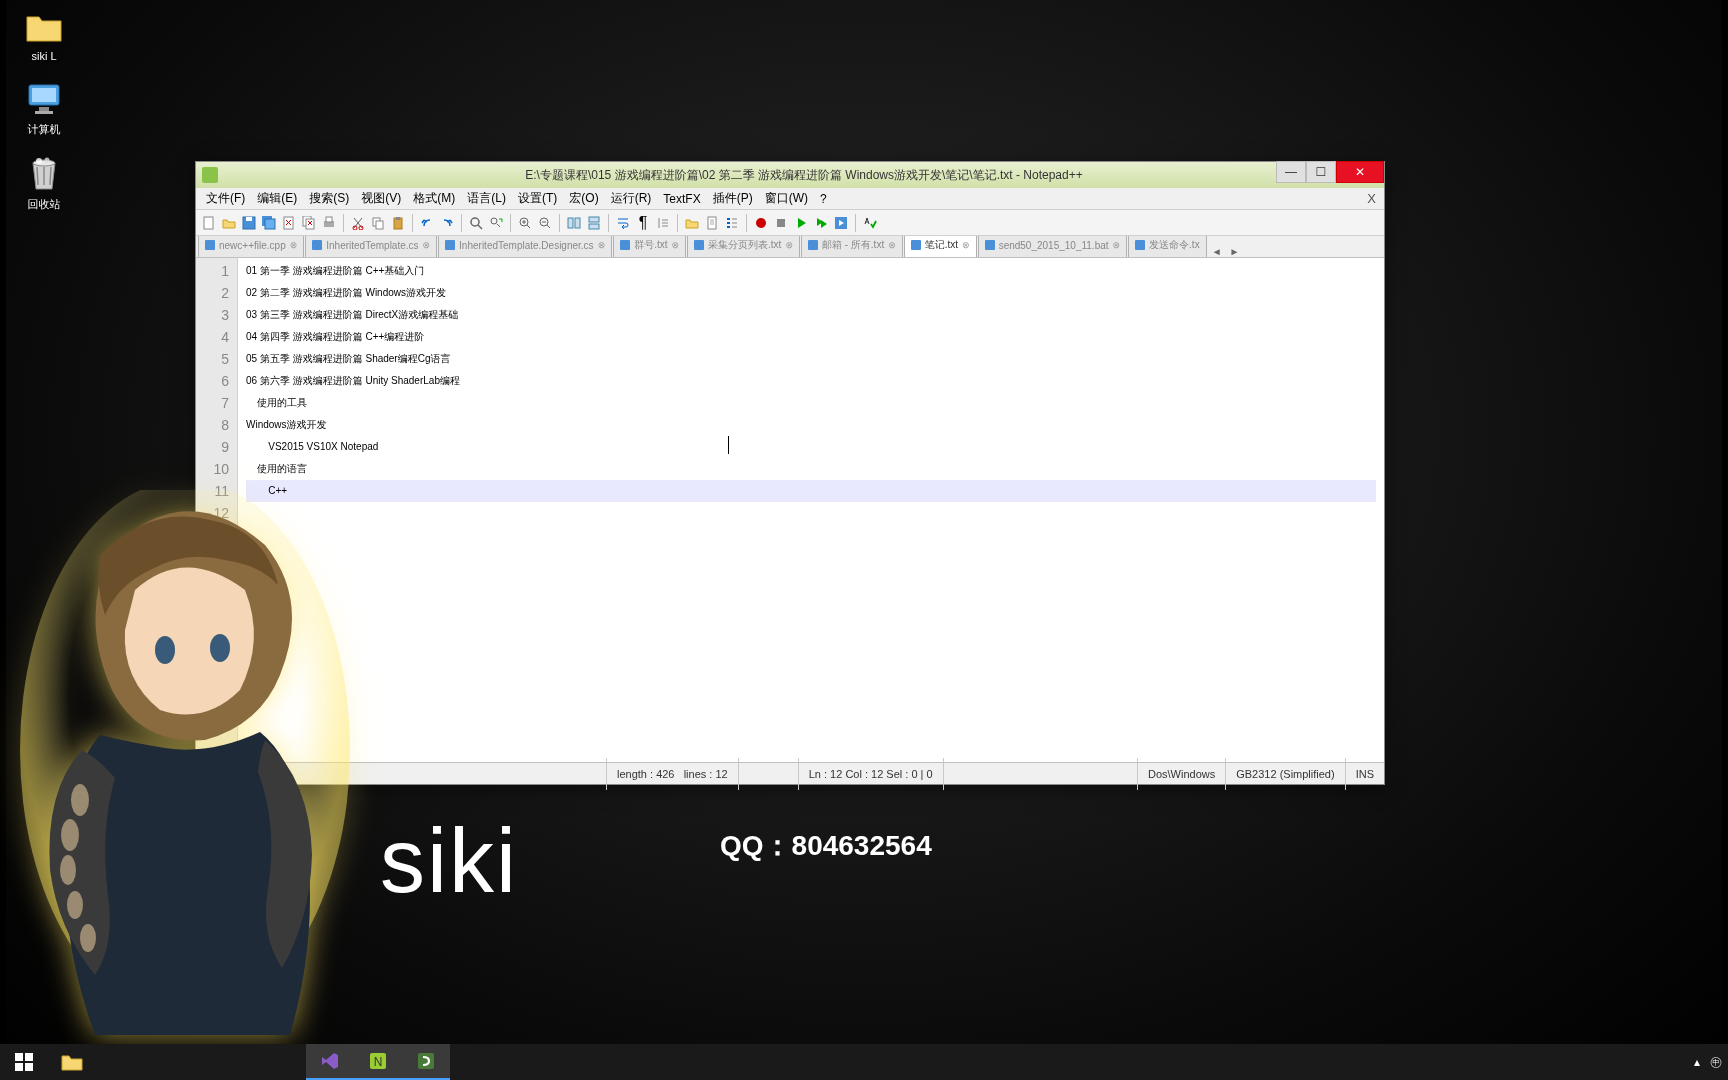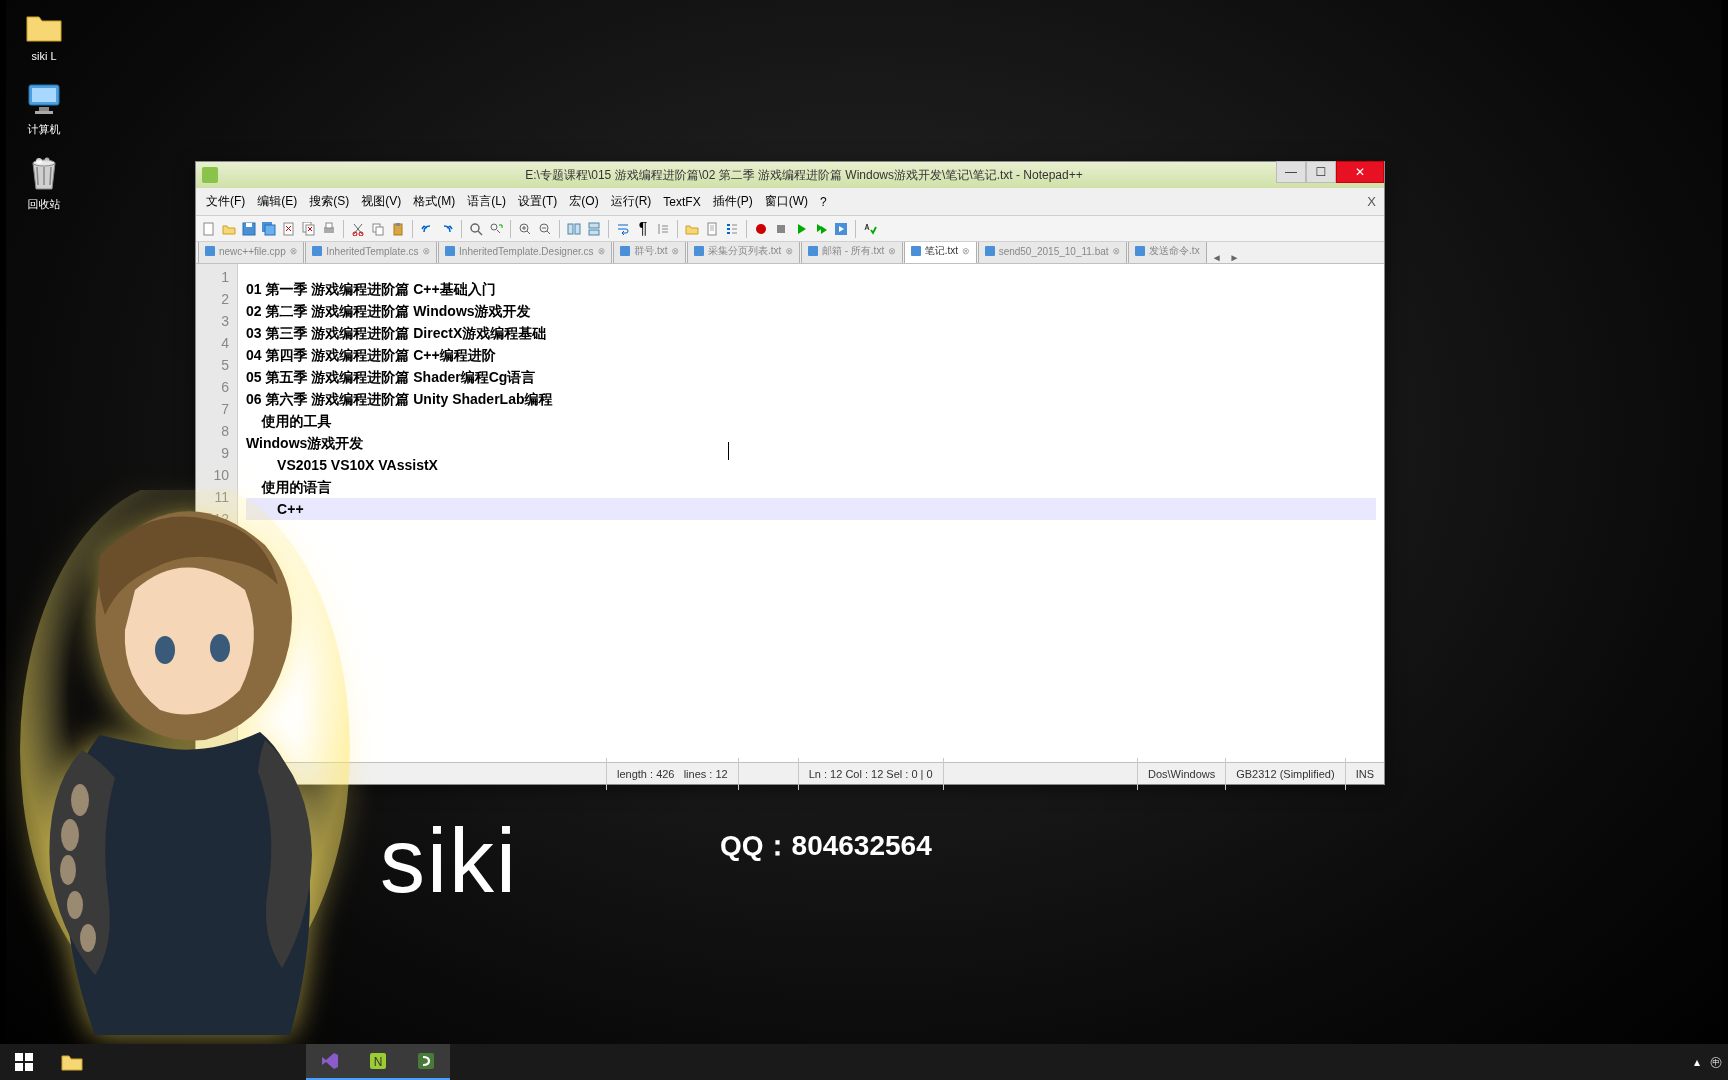--- a/index.html
+++ b/index.html
@@ -14,38 +14,38 @@
 
 .npp-window { position: absolute; left: 195px; top: 161px; width: 1190px; height: 624px; background: #404040; border: 1px solid #8a8a8a; box-shadow: 0 4px 16px rgba(0,0,0,0.5); display: flex; flex-direction: column; }
 .titlebar { height: 26px; background: linear-gradient(#e8f0d0, #d0e0a8); display: flex; align-items: center; position: relative; }
 .titlebar-icon { width: 16px; height: 16px; margin: 0 6px; background: #8bc34a; border-radius: 2px; }
 .titlebar-text { flex: 1; text-align: center; font-size: 12px; color: #333; }
 .titlebar-btns { display: flex; height: 22px; position: absolute; right: 0; top: -1px; }
 .titlebar-btn { width: 30px; height: 22px; display: flex; align-items: center; justify-content: center; font-size: 12px; cursor: pointer; border: 1px solid #bbb; background: #e8e8e8; }
 .titlebar-btn.close { background: #e81123; color: #fff; width: 48px; border-color: #c00; }
 .titlebar-btn.min, .titlebar-btn.max { background: #e0e0e0; color: #333; }
 
-.menubar { height: 28px; background: #f0f0f0; border-bottom: 1px solid #d0d0d0; display: flex; align-items: center; padding: 0 4px; position: relative; }
+.menubar { height: 22px; background: #f0f0f0; border-bottom: 1px solid #d0d0d0; display: flex; align-items: center; padding: 0 4px; position: relative; }
 .menu-item { font-size: 12px; padding: 2px 6px; cursor: pointer; color: #000; }
 .menu-close { position: absolute; right: 8px; font-size: 13px; cursor: pointer; color: #555; }
 
 .toolbar { height: 26px; background: #f4f4f4; border-bottom: 1px solid #d0d0d0; display: flex; align-items: center; padding: 0 4px; gap: 2px; }
 .tb-btn { width: 18px; height: 18px; display: flex; align-items: center; justify-content: center; cursor: pointer; border-radius: 2px; }
 .tb-sep { width: 1px; height: 18px; background: #c0c0c0; margin: 0 3px; }
 
 .tabbar { height: 22px; background: #f0f0f0; border-bottom: 1px solid #c0c0c0; display: flex; align-items: flex-end; padding: 0 2px; overflow: hidden; }
 .tab { height: 20px; background: #e8e8e8; border: 1px solid #b0b0b0; border-bottom: none; padding: 12px 6px; font-size: 10px; display: flex; align-items: center; gap: 4px; color: #888; cursor: pointer; white-space: nowrap; margin-right: 1px; }
 .tab.active { background: #fff; color: #333; }
 .tab-icon { width: 10px; height: 10px; background: #4a90d9; border-radius: 1px; }
 .tab-close { font-size: 9px; color: #999; }
 .tab-nav { font-size: 10px; padding: 0 4px; color: #666; cursor: pointer; }
 
 .editor-area { flex: 1; display: flex; background: #fff; overflow: hidden; }
 .gutter { width: 42px; background: #e8e8e8; border-right: 1px solid #d0d0d0; text-align: right; padding: 2px 8px 2px 2px; font-size: 14px; color: #888; font-family: Consolas, monospace; line-height: 22px; }
-.code { flex: 1; padding: 14px 8px; font-size: 14px; font-family: "Microsoft YaHei", Consolas, monospace; line-height: 22px; color: #000; position: relative; font-weight: bold; }
+.code { flex: 1; padding: 2px 8px; font-size: 10px; font-family: "Microsoft YaHei", Consolas, monospace; line-height: 22px; color: #000; position: relative; }
 .code-line { white-space: pre; }
 .code-line.hl { background: #e8e8ff; }
 .cursor-caret { position: absolute; width: 1px; height: 18px; background: #000; }
 
 .statusbar { height: 22px; background: #f0f0f0; border-top: 1px solid #c0c0c0; display: flex; align-items: center; font-size: 11px; color: #333; }
 .status-seg { padding: 16px 10px; border-left: 1px solid #c8c8c8; height: 100%; display: flex; align-items: center; }
 .status-seg:first-child { border-left: none; flex: 0 0 410px; }
 
 
 .banner { position: absolute; left: 380px; top: 810px; display: flex; flex-direction: column; color: #fff; }
@@ -382,21 +382,21 @@
     <div class="code">
       <div class="code-line">01 第一季 游戏编程进阶篇 C++基础入门</div>
       <div class="code-line">02 第二季 游戏编程进阶篇 Windows游戏开发</div>
       <div class="code-line">03 第三季 游戏编程进阶篇 DirectX游戏编程基础</div>
       <div class="code-line">04 第四季 游戏编程进阶篇 C++编程进阶</div>
       <div class="code-line">05 第五季 游戏编程进阶篇 Shader编程Cg语言</div>
       <div class="code-line">06 第六季 游戏编程进阶篇 Unity ShaderLab编程</div>
       <div class="code-line"></div>
       <div class="code-line">    使用的工具</div>
       <div class="code-line">Windows游戏开发</div>
-      <div class="code-line">        VS2015 VS10X VAssistX</div>
+      <div class="code-line">        VS2015 VS10X Notepad</div>
       <div class="code-line">    使用的语言</div>
       <div class="code-line hl">        C++</div>
       <div class="cursor-caret" style="left:490px; top:178px;"></div>
     </div>
   </div>
 
   <div class="statusbar">
     <div class="status-seg"></div>
     <div class="status-seg"><span>length : 426</span>&nbsp;&nbsp;&nbsp;<span>lines : 12</span></div>
     <div class="status-seg" style="flex:0 0 60px"></div>

